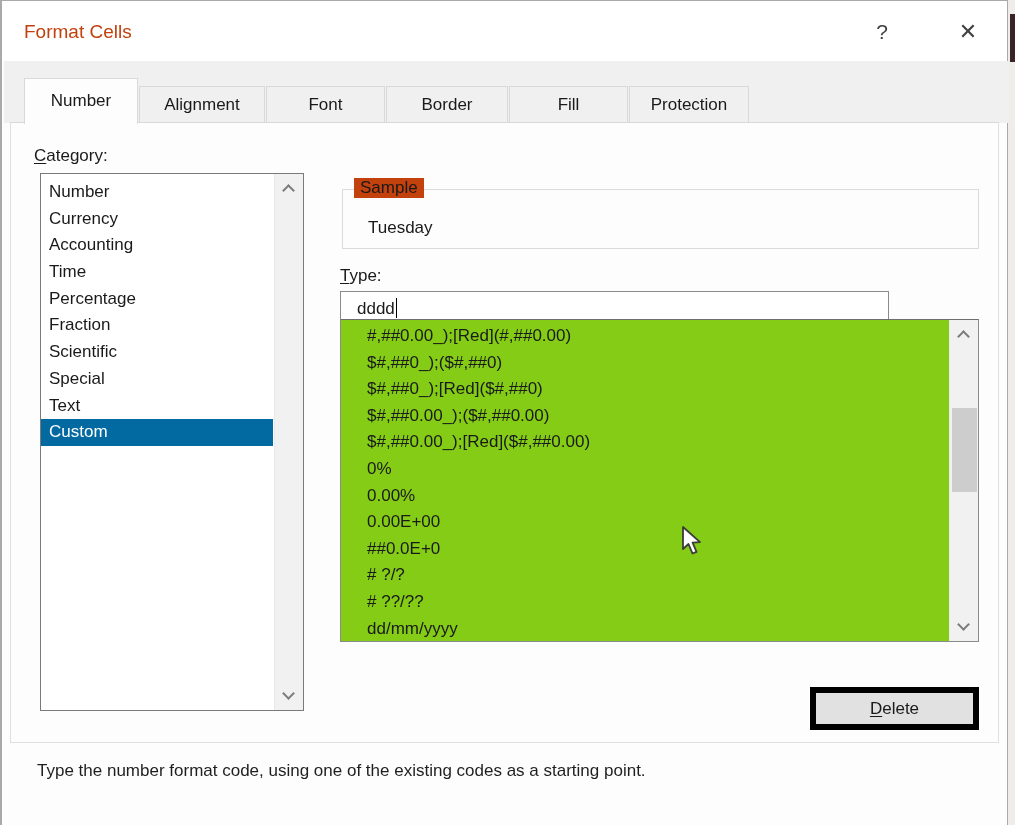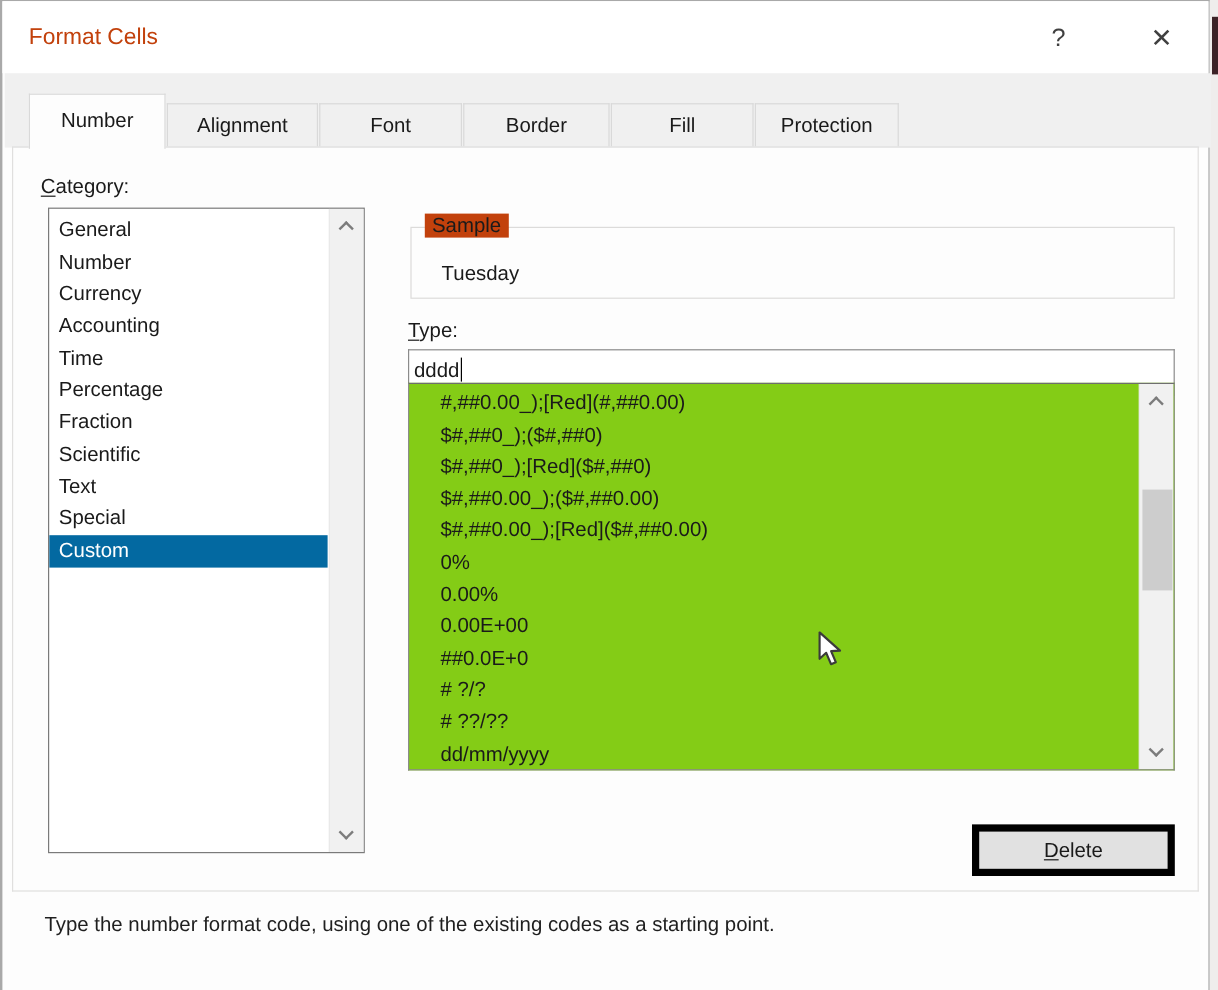--- a/index.html
+++ b/index.html
@@ -72,23 +72,23 @@
 
   
   .sample-box { position:absolute; left:340px; top:188px; width:637px; height:60px;
                 border:1px solid #dcdbda; background:#fdfdfd; }
   .sample-legend { position:absolute; left:352px; top:177px; background:#c2410c;
                    padding:0 6px; font-size:17px; }
   .sample-value { position:absolute; left:366px; top:217px; font-size:17px; }
 
   
   .type-input {
-    position:absolute; left:338px; top:290px; width:639px; height:39px;
+    position:absolute; left:338px; top:290px; width:549px; height:39px;
     background:#ffffff; border:1px solid #8b8b8b; border-bottom:4px solid #6e6e6e;
-    font-size:17px; line-height:34px; padding-left:4px; white-space:nowrap; cursor:text;
+    font-size:17px; line-height:34px; padding-left:16px; white-space:nowrap; cursor:text;
   }
   .caret { display:inline-block; width:1.5px; height:20px; background:#000; vertical-align:-4px; margin-left:1px; }
 
   
   .fmt-list {
     position:absolute; left:338px; top:318px; width:639px; height:323px;
     background:#84cc16; border:1px solid #8b8b8b; border-top:1px solid #6e6e6e; overflow:hidden;padding-left:18px;
   }
   .fmt-item { height:26.6px; line-height:26.6px; padding-left:8px; font-size:17px;
               width:600px; cursor:default; white-space:nowrap; }
@@ -131,30 +131,29 @@
       <div class="tab" style="left:505px; width:119px;">Fill</div>
       <div class="tab" style="left:625px; width:120px;">Protection</div>
     </div>
 
     <div class="tabpage"></div>
 
     <div class="label" style="left:32px; top:145px;"><span class="accel">C</span><span>ategory:</span></div>
 
     <div class="cat-list">
       <div style="padding-top:5px;">
-        <div class="cat-item">General</div>
         <div class="cat-item">Number</div>
         <div class="cat-item">Currency</div>
         <div class="cat-item">Accounting</div>
         <div class="cat-item">Time</div>
         <div class="cat-item">Percentage</div>
         <div class="cat-item">Fraction</div>
         <div class="cat-item">Scientific</div>
+        <div class="cat-item">Special</div>
         <div class="cat-item">Text</div>
-        <div class="cat-item">Special</div>
         <div class="cat-item selected">Custom</div>
       </div>
       <div class="vscroll cat-scroll">
         <div class="scroll-arrow up">
             <div class="chev up"></div>
           </div>
         <div class="scroll-arrow down">
             <div class="chev down"></div>
           </div>
       </div>

